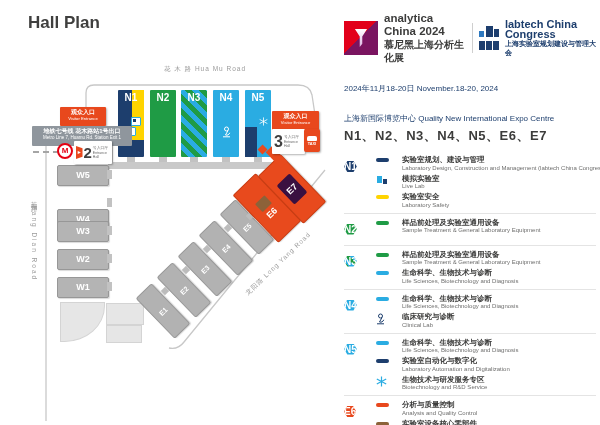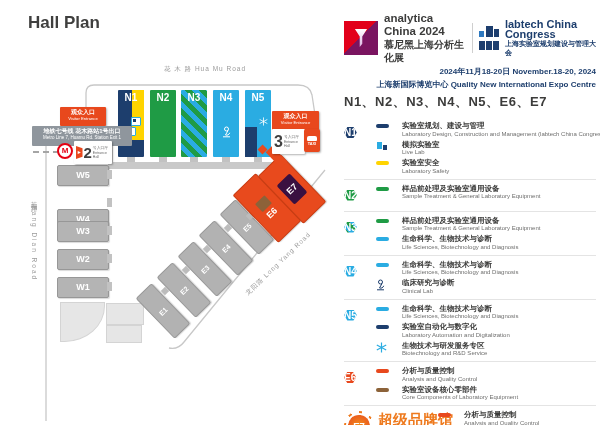--- a/index.html
+++ b/index.html
@@ -81,21 +81,21 @@
   .vdiv{width:1px;height:30px;background:#cfcfcf;flex:none;}
   .lmark{width:20px;height:25px;position:relative;flex:none;}
   .lmark i{position:absolute;display:block;}
   .lb1{left:7px;top:0;width:7px;height:11px;background:#1d3e6e;}
   .lb2{left:0;top:5px;width:5px;height:6px;background:#2e79c0;}
   .lb3{left:15px;top:3px;width:5px;height:8px;background:#1d3e6e;}
   .lb4{left:0;top:15px;width:20px;height:9px;
        background:linear-gradient(90deg,#1d3e6e 0 30%,#fff 30% 35%,#1d3e6e 35% 65%,#fff 65% 70%,#1d3e6e 70%);}
   .lcol .l1{font-size:11px;font-weight:bold;color:#1d3e6d;line-height:10px;}
   .lcol .l2{font-size:7px;font-weight:bold;color:#1d3e6d;line-height:9px;}
-  .hline{font-size:8px;font-weight:bold;color:#1d3e6d;line-height:10px;margin-top:3px;white-space:nowrap;text-align:right;}
+  .hline{font-size:8px;font-weight:normal;color:#1d3e6d;line-height:10px;margin-top:20px;white-space:nowrap;}
   .bighalls{font-size:13px;font-weight:bold;color:#3c3c3b;margin-top:3px;letter-spacing:.5px;}
 
   .legend{margin-top:6px;}
   .lsec{display:flex;gap:4px;padding:5px 0 4px;}
   .lsec + .lsec{border-top:1px solid #e4e4e4;}
   .bcol{width:28px;flex:none;}
   .hex{width:26px;height:22px;clip-path:polygon(26% 0,74% 0,100% 50%,74% 100%,26% 100%,0 50%);
        color:#fff;font-weight:bold;font-size:10px;text-align:center;line-height:22px;}
   .hx-n1{background:#1d3e6d;} .hx-n2{background:#1f9b45;}
   .hx-n3{background:repeating-linear-gradient(45deg,#1f9b45 0 4px,#2aace2 4px 8px);}

